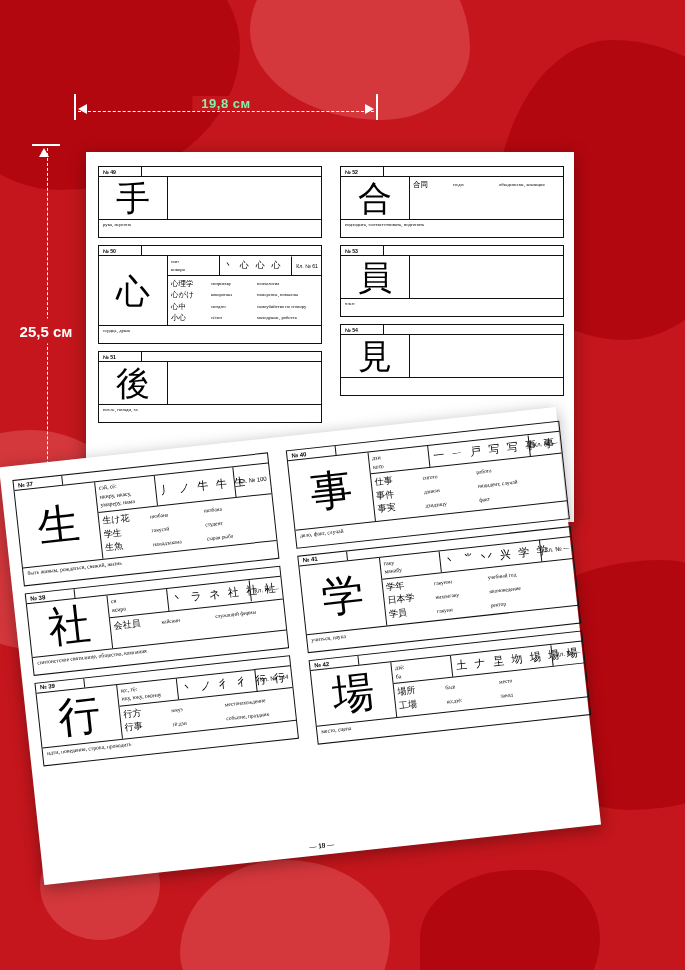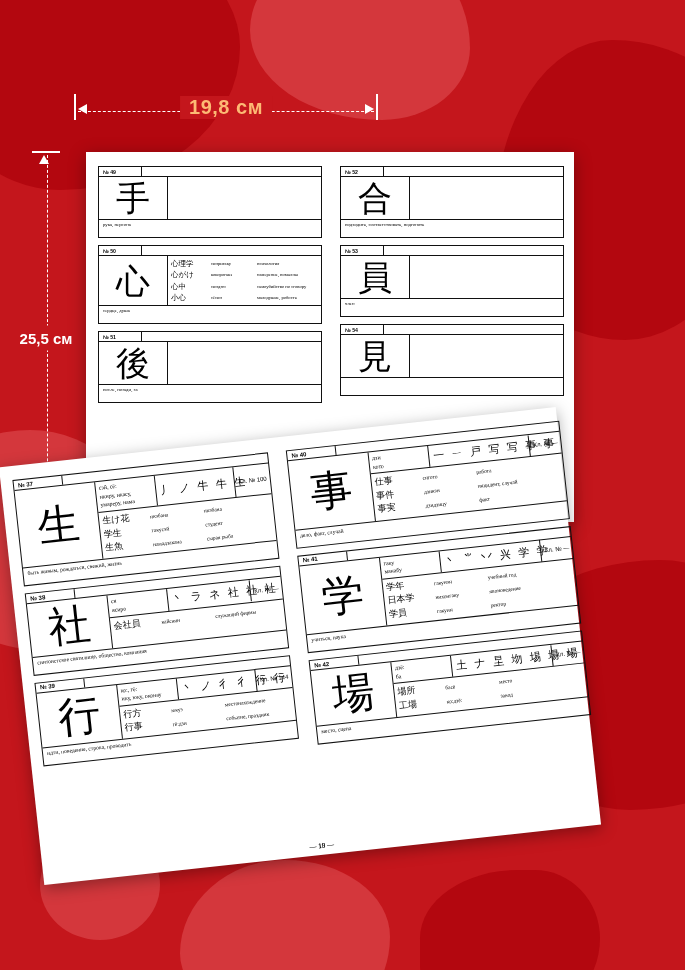--- a/index.html
+++ b/index.html
@@ -26,24 +26,24 @@
   .dim-top{position:absolute;left:78px;top:100px;width:296px;height:22px;}
   .dim-top .line{position:absolute;top:11px;left:0;right:0;border-top:1px dashed #ffffff;}
   .dim-top .cap-l,.dim-top .cap-r{position:absolute;top:4px;width:0;height:0;
      border-top:5px solid transparent;border-bottom:5px solid transparent;}
   .dim-top .cap-l{left:0;border-right:9px solid #fff;}
   .dim-top .cap-r{right:0;border-left:9px solid #fff;}
   .dim-top .tick-l,.dim-top .tick-r{position:absolute;top:-6px;width:2px;height:26px;background:#fff;}
   .dim-top .tick-l{left:-4px;}
   .dim-top .tick-r{right:-4px;}
   .dim-top .label{position:absolute;left:50%;top:-4px;transform:translateX(-50%);
-     background:#c4161c;padding:0 9px;color:#fdba74;font-size:20px;font-weight:bold;
+     background:#c4161c;padding:0 9px;color:#86efac;font-size:13px;font-weight:bold;
      font-family:"Liberation Sans", sans-serif;letter-spacing:.5px;}
 
-  .dim-left{position:absolute;left:36px;top:155px;height:366px;width:22px;}
+  .dim-left{position:absolute;left:36px;top:148px;height:366px;width:22px;}
   .dim-left .line{position:absolute;left:11px;top:0;bottom:0;border-left:1px dashed #fff;}
   .dim-left .cap-t,.dim-left .cap-b{position:absolute;left:3px;width:0;height:0;
      border-left:5px solid transparent;border-right:5px solid transparent;}
   .dim-left .cap-t{top:0;border-bottom:9px solid #fff;}
   .dim-left .cap-b{bottom:0;border-top:9px solid #fff;}
   .dim-left .tick-t,.dim-left .tick-b{position:absolute;left:-4px;width:28px;height:2px;background:#fff;}
   .dim-left .tick-t{top:-4px;}
   .dim-left .tick-b{bottom:-4px;}
   .dim-left .label{position:absolute;left:-32px;top:50%;transform:translateY(-50%);
      background:#c4161c;padding:4px 0;width:84px;text-align:center;color:#fff;
@@ -147,20 +147,30 @@
           <div class="entry-foot">рука, персона</div>
         </div>
         <div class="entry">
           <div class="entry-head">
             <div class="entry-no">№ 50</div>
             <div class="filler"></div>
           </div>
           <div class="entry-body">
             <div class="glyph-cell">心</div>
             <div class="right-cell">
+              <div class="readings-row">
+                <div class="readings">
+                  <div class="reading">син</div>
+                  <div class="reading">кокоро</div>
+                </div>
+                <div class="strokes-cell">
+                  <div class="strokeseq">丶 心 心 心</div>
+                  <div class="kl">Кл. № 61</div>
+                </div>
+              </div>
               <div class="words">
                 <div class="w-jp">
                   <div>心理学</div>
                   <div>心がけ</div>
                   <div>心中</div>
                   <div>小心</div>
                 </div>
                 <div class="w-kana">
                   <div>синригаку</div>
                   <div>кокорогакэ</div>
@@ -193,20 +203,31 @@
       </div>
     <div class="col" id="back-right">
         <div class="entry">
           <div class="entry-head">
             <div class="entry-no">№ 52</div>
             <div class="filler"></div>
           </div>
           <div class="entry-body">
             <div class="glyph-cell">合</div>
             <div class="right-cell">
+              <div class="words">
+                <div class="w-jp">
+                  <div>合同</div>
+                </div>
+                <div class="w-kana">
+                  <div>го:до:</div>
+                </div>
+                <div class="w-ru">
+                  <div>объединение, коалиция</div>
+                </div>
+              </div>
             </div>
           </div>
           <div class="entry-foot">подходить, соответствовать, подгонять</div>
         </div>
         <div class="entry">
           <div class="entry-head">
             <div class="entry-no">№ 53</div>
             <div class="filler"></div>
           </div>
           <div class="entry-body">

